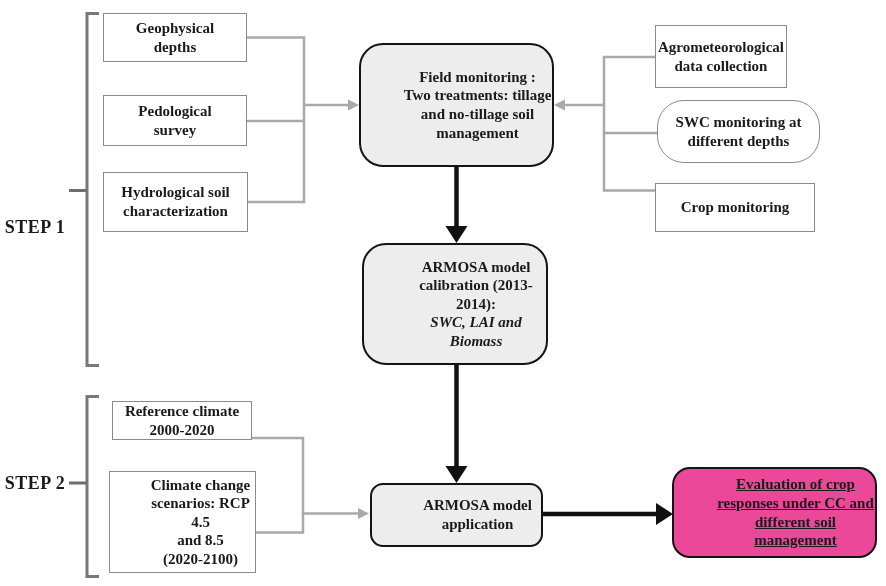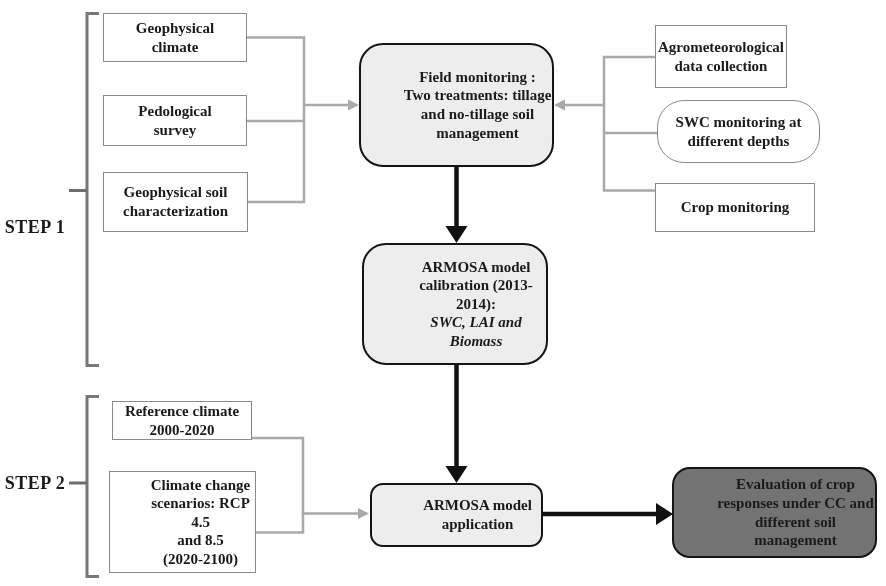--- a/index.html
+++ b/index.html
@@ -45,22 +45,23 @@
   .round-box {
     background: #ededed;
     border: 2.5px solid #141414;
     border-radius: 24px;
     padding-left: 42px;
   }
   .round-box.small-radius {
     border-radius: 13px;
   }
   .round-box.beige {
-    background: #737373;
+    background: #ec4899;
     border-radius: 18px;
+    text-decoration: underline;
   }
   .step-label {
     position: absolute;
     box-sizing: border-box;
     display: flex;
     align-items: center;
     justify-content: center;
     font-weight: bold;
     font-size: 18px;
     color: #1a1a1a;
@@ -110,28 +111,28 @@
 
   <div class="step-label" style="left:2px; top:179px; width:66px; height:24px;margin-top:36px;">
     <span class="lbl">STEP 1</span>
   </div>
   <div class="step-label" style="left:2px; top:471px; width:66px; height:24px;">
     <span class="lbl">STEP 2</span>
   </div>
 
   <div class="box rect-box" style="left:103px; top:13px; width:144px; height:49px;">
     <span class="lbl">Geophysical
-climate</span>
+depths</span>
   </div>
   <div class="box rect-box" style="left:103px; top:95px; width:144px; height:51px;">
     <span class="lbl">Pedological
 survey</span>
   </div>
   <div class="box rect-box" style="left:103px; top:172px; width:145px; height:60px;">
-    <span class="lbl">Geophysical soil
+    <span class="lbl">Hydrological soil
 characterization</span>
   </div>
 
   <div class="box rect-box" style="left:655px; top:25px; width:132px; height:63px;">
     <span class="lbl">Agrometeorological
 data collection</span>
   </div>
   <div class="box rect-box" style="left:657px; top:100px; width:163px; height:63px;border-radius:27px;">
     <span class="lbl">SWC monitoring at
 different depths</span>

